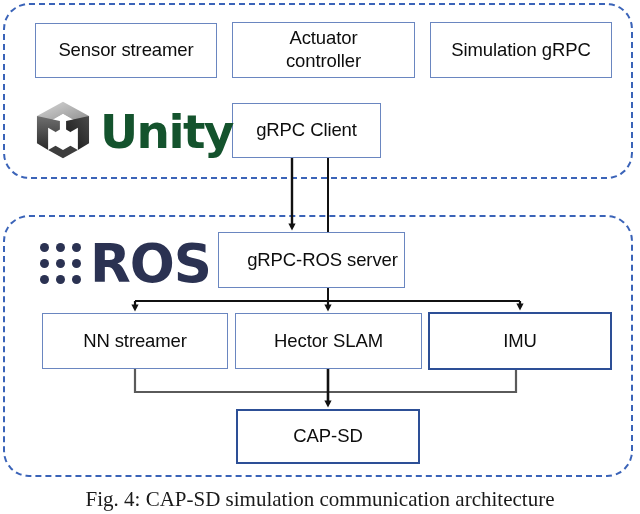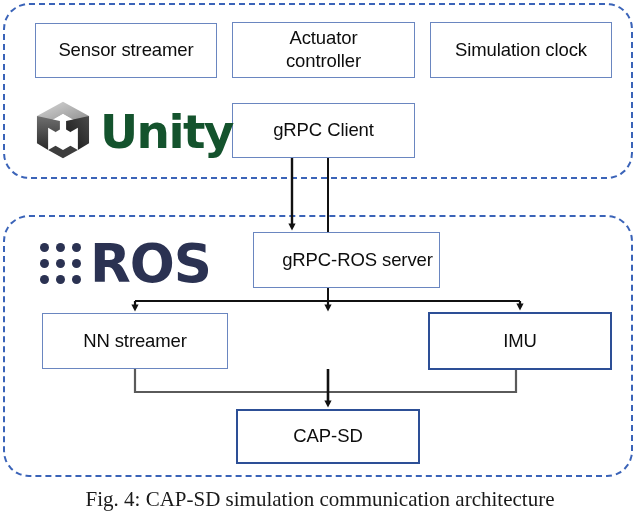--- a/index.html
+++ b/index.html
@@ -44,24 +44,24 @@
     line-height: 1.22;
     letter-spacing: -0.1px;
     z-index: 6;
   }
   .node.strong { border: 2px solid #2d4f96; }
 
   
   #node-sensor-streamer { left: 35px;  top: 23px;  width: 182px; height: 55px; }
   #node-actuator-controller { left: 232px; top: 22px; width: 183px; height: 56px; }
   #node-simulation-clock { left: 430px; top: 22px; width: 182px; height: 56px; }
-  #node-grpc-client { left: 232px; top: 103px; width: 183px; height: 55px; text-align: right; }
-
-  
-  #node-grpc-ros-server { left: 253px; top: 232px; width: 187px; height: 56px; padding-left: 22px; }
+  #node-grpc-client { left: 232px; top: 103px; width: 149px; height: 55px; text-align: right; }
+
+  
+  #node-grpc-ros-server { left: 218px; top: 232px; width: 187px; height: 56px; padding-left: 22px; }
   #node-nn-detector { left: 42px;  top: 313px; width: 186px; height: 56px; }
   #node-hector-slam { left: 235px; top: 313px; width: 187px; height: 56px; }
   #node-imu         { left: 428px; top: 312px; width: 184px; height: 58px; }
   #node-cap-sd      { left: 236px; top: 409px; width: 184px; height: 55px; }
 
   
   .logo {
     position: absolute;
     display: flex;
     align-items: center;
@@ -132,21 +132,21 @@
   <div class="node" id="node-sensor-streamer">
     <span>Sensor streamer</span>
   </div>
 
   <div class="node" id="node-actuator-controller">
     <span style="white-space:pre-line">Actuator
 controller</span>
   </div>
 
   <div class="node" id="node-simulation-clock">
-    <span>Simulation clock</span>
+    <span>Simulation gRPC</span>
   </div>
 
   <div class="node" id="node-grpc-client">
     <span>gRPC Client</span>
   </div>
 
   <div class="logo" id="logo-unity">
     <span>
       <svg width="62" height="62" viewBox="0 0 100 100" aria-hidden="true">
         <defs>
@@ -182,20 +182,23 @@
   <div class="panel" id="panel-ros"></div>
 
   <div class="node" id="node-grpc-ros-server">
     <span>gRPC-ROS server</span>
   </div>
 
   <div class="node" id="node-nn-detector">
     <span>NN streamer</span>
   </div>
 
+  <div class="node" id="node-hector-slam">
+    <span>Hector SLAM</span>
+  </div>
 
   <div class="node strong" id="node-imu">
     <span>IMU</span>
   </div>
 
   <div class="node strong" id="node-cap-sd">
     <span>CAP-SD</span>
   </div>
 
   <div class="logo" id="logo-ros">

